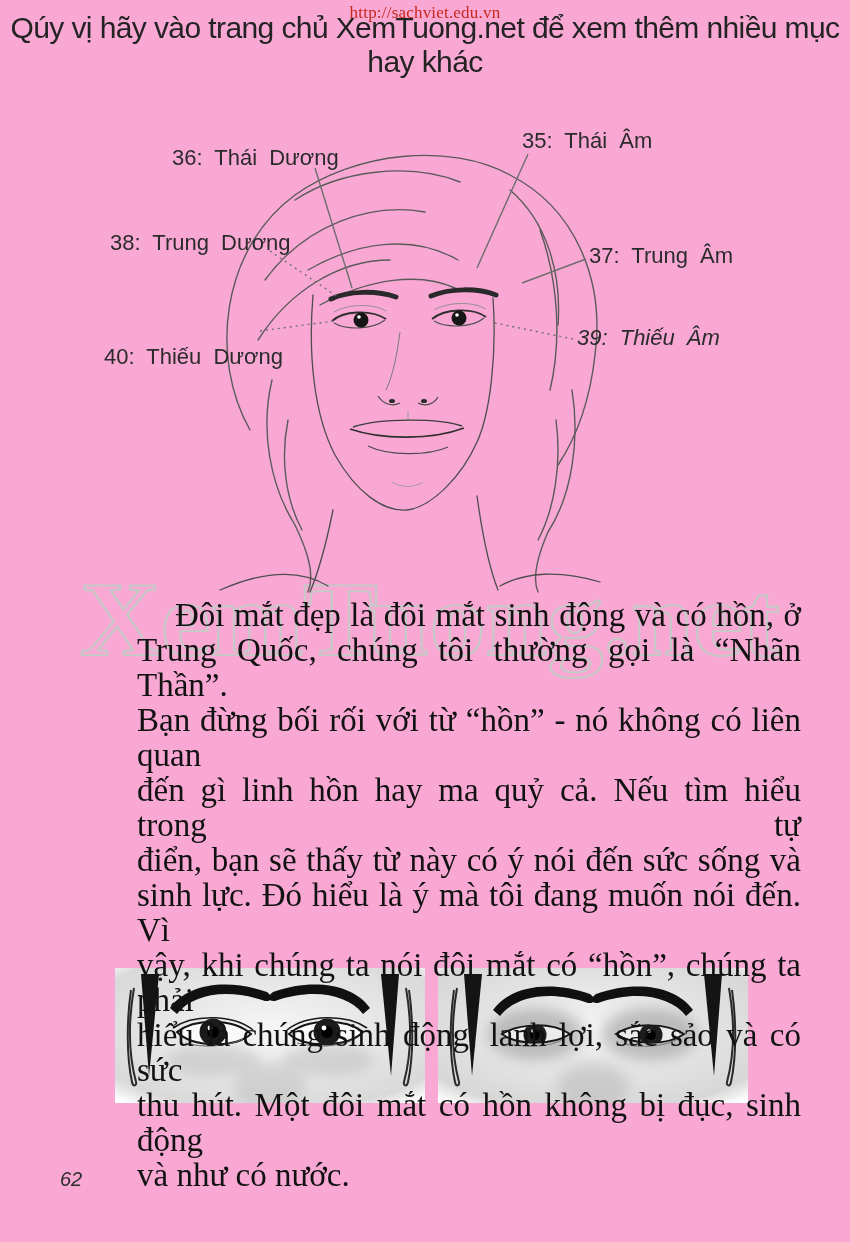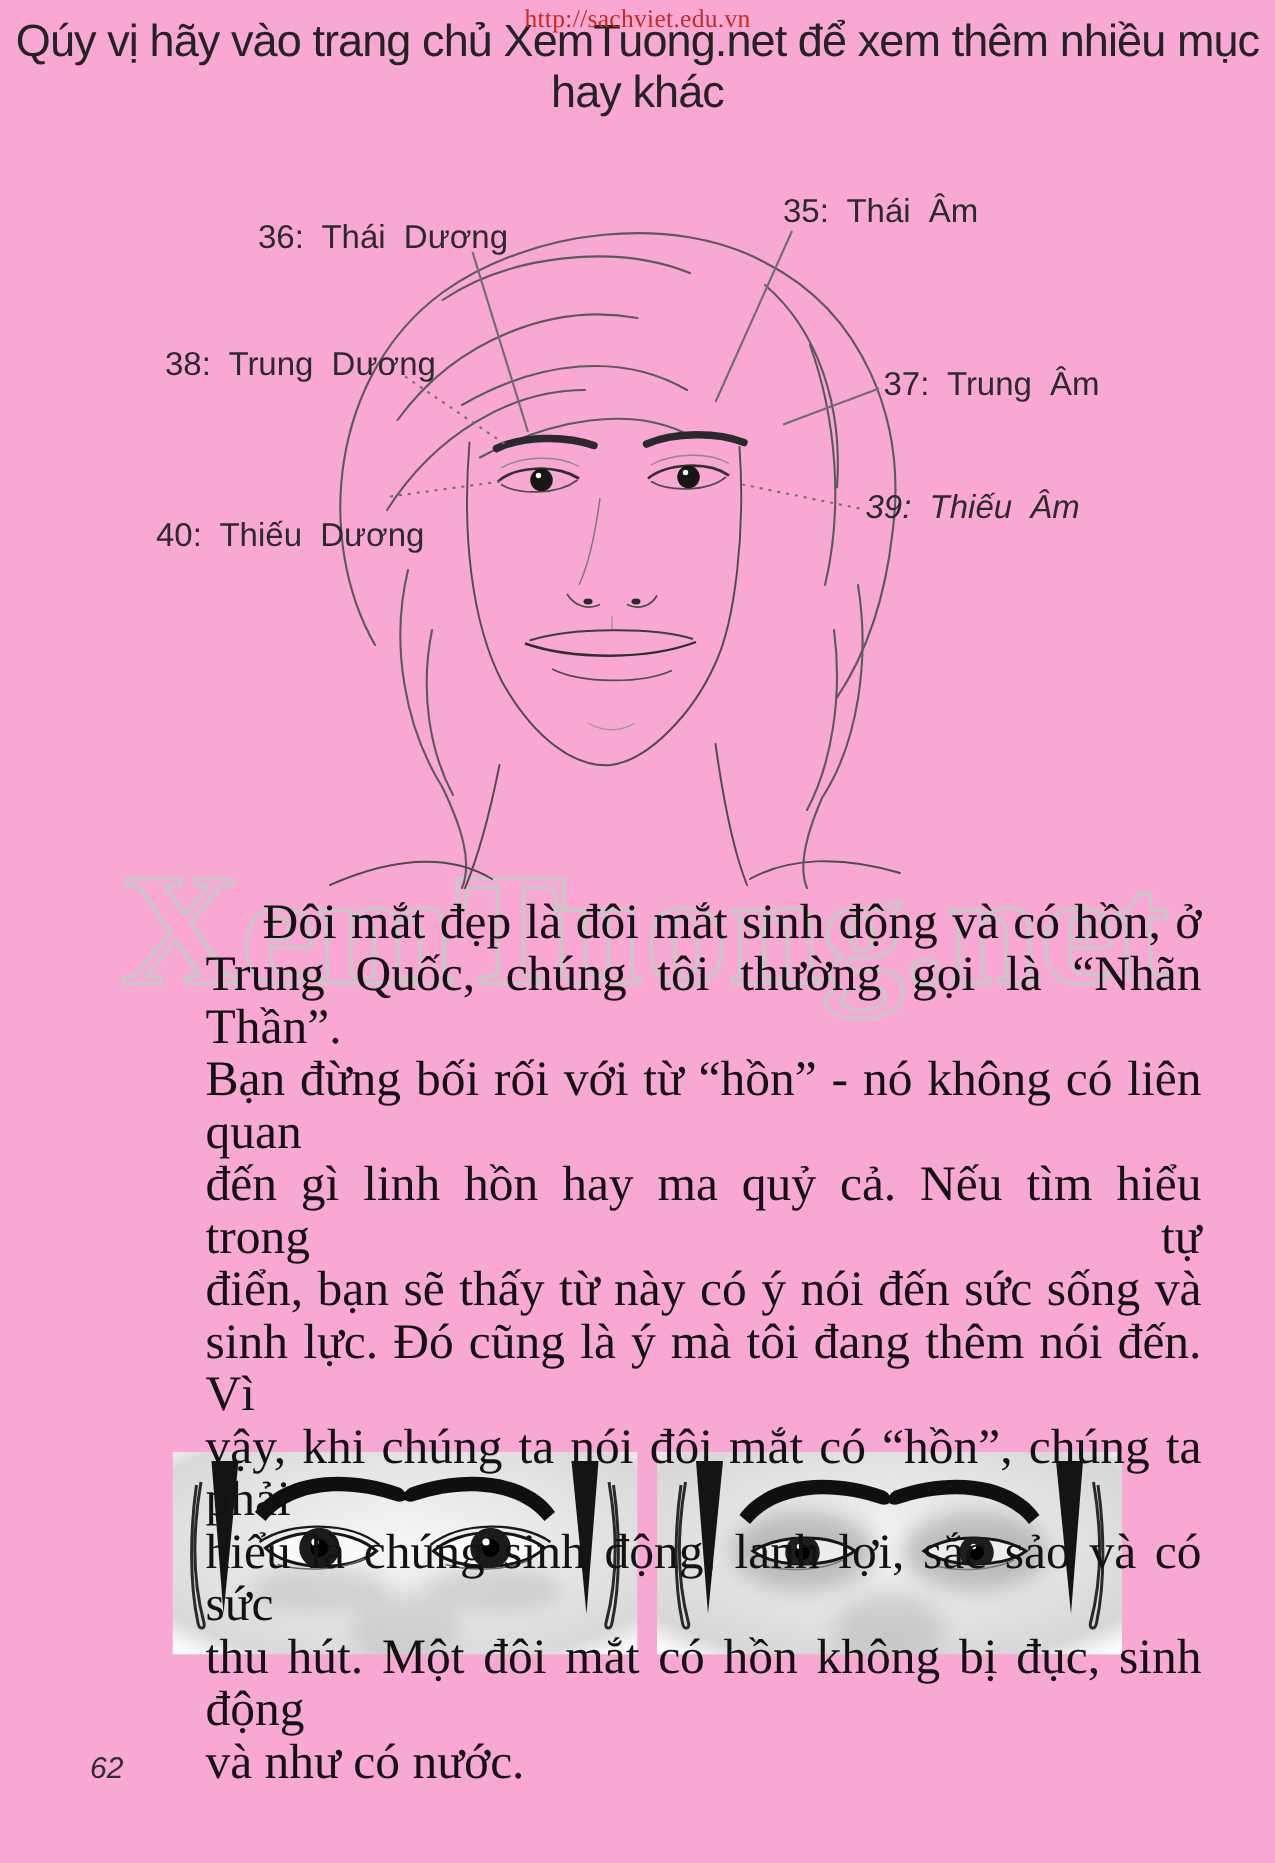--- a/index.html
+++ b/index.html
@@ -131,21 +131,21 @@
   <svg class="wm-svg" width="720" height="145" viewBox="0 0 720 145">
     <text x="360" y="102" text-anchor="middle" font-size="106" textLength="700" lengthAdjust="spacingAndGlyphs">XemTuong.net</text>
   </svg>
 
   <div class="para">
     <div class="pline first">Đôi mắt đẹp là đôi mắt sinh động và có hồn, ở</div>
     <div class="pline">Trung Quốc, chúng tôi thường gọi là “Nhãn Thần”.</div>
     <div class="pline">Bạn đừng bối rối với từ “hồn” - nó không có liên quan</div>
     <div class="pline">đến gì linh hồn hay ma quỷ cả. Nếu tìm hiểu trong tự</div>
     <div class="pline">điển, bạn sẽ thấy từ này có ý nói đến sức sống và</div>
-    <div class="pline">sinh lực. Đó cũng là ý mà tôi đang thêm nói đến. Vì</div>
+    <div class="pline">sinh lực. Đó hiểu là ý mà tôi đang muốn nói đến. Vì</div>
     <div class="pline">vậy, khi chúng ta nói đôi mắt có “hồn”, chúng ta phải</div>
     <div class="pline">hiểu là chúng sinh động, lanh lợi, sắc sảo và có sức</div>
     <div class="pline">thu hút. Một đôi mắt có hồn không bị đục, sinh động</div>
     <div class="pline last">và như có nước.</div>
   </div>
 
   <svg class="eyes-a" width="310" height="135" viewBox="0 0 310 135">
     <defs>
       <radialGradient id="bgA" cx="50%" cy="45%" r="72%">
         <stop offset="0%" stop-color="#f6f6f6"></stop>

